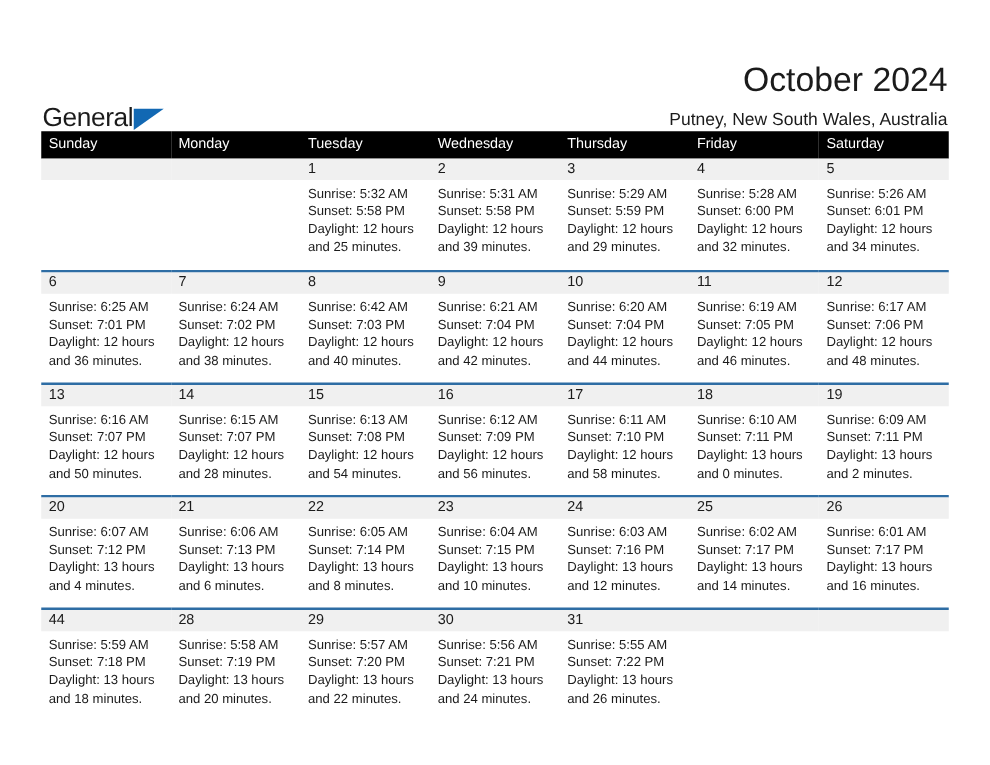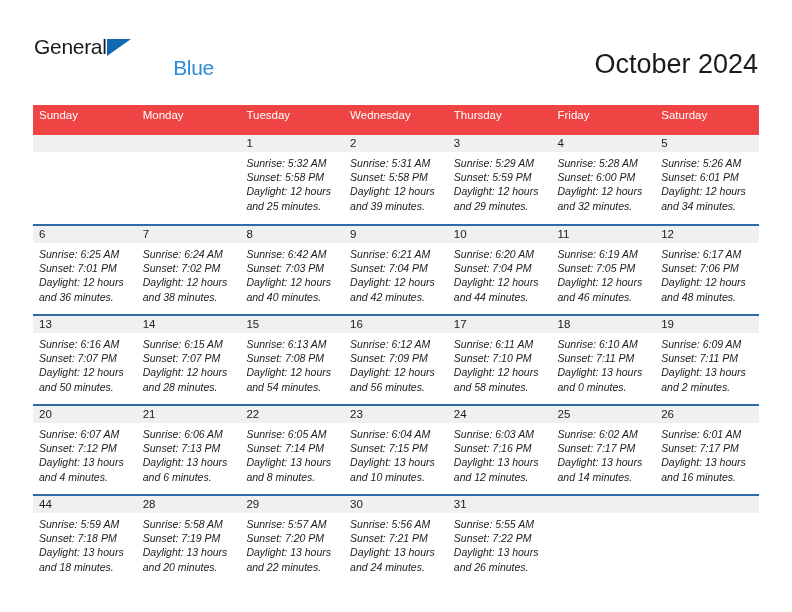--- a/index.html
+++ b/index.html
@@ -38,20 +38,21 @@
   }
 
   .brand-row1 {
     position: relative;
     display: block;
     font-size: 21px;
     line-height: 22px;
     color: #1b1b1b;
     letter-spacing: -0.3px;
     height: 22px;
+    margin-top: 48px;
   }
 
   .brand-word-general {
     display: inline-block;
     vertical-align: top;
   }
 
   .brand-triangle {
     display: inline-block;
     vertical-align: top;
@@ -102,26 +103,26 @@
   .calendar {
     position: absolute;
     left: 33px;
     top: 105px;
     width: 726px;
     border-collapse: collapse;
     table-layout: fixed;
   }
 
   .calendar th {
-    background: #ef4444;
+    background: #000000;
     color: #ffffff;
     font-size: 11.5px;
     font-weight: normal;
     text-align: left;
-    padding: 4px 0 13px 6px;
+    padding: 4px 0 5px 6px;
     height: 20px;
     line-height: 13px;
   }
 
   .calendar td {
     width: 103.71px;
     height: 90px;
     vertical-align: top;
     padding: 0;
     border-top: 2px solid #2e6da4;
@@ -142,21 +143,20 @@
     background: #f0f0f0;
     height: 17px;
     line-height: 17px;
     padding-left: 6px;
     font-size: 11.5px;
     color: #1b1b1b;
   }
 
   .daybody {
     padding: 4px 6px 0 6px;
-    font-style: italic;
   }
 
   .dayline {
     font-size: 10.5px;
     line-height: 14.2px;
     color: #1b1b1b;
     white-space: nowrap;
   }
 
   .empty .daynum-strip { color: transparent; }
@@ -170,20 +170,21 @@
 
     <div class="brand">
       <span class="brand-row1">
         <span class="brand-word-general">General</span><span class="brand-triangle"></span>
       </span>
       <span class="brand-row2">Blue</span>
     </div>
 
     <div class="title-block">
       <div class="cal-title">October 2024</div>
+      <div class="cal-subtitle">Putney, New South Wales, Australia</div>
     </div>
 
   </div>
 
   <table class="calendar">
     <thead>
       <tr id="weekday-row">
           <th>Sunday</th>
           <th>Monday</th>
           <th>Tuesday</th>

